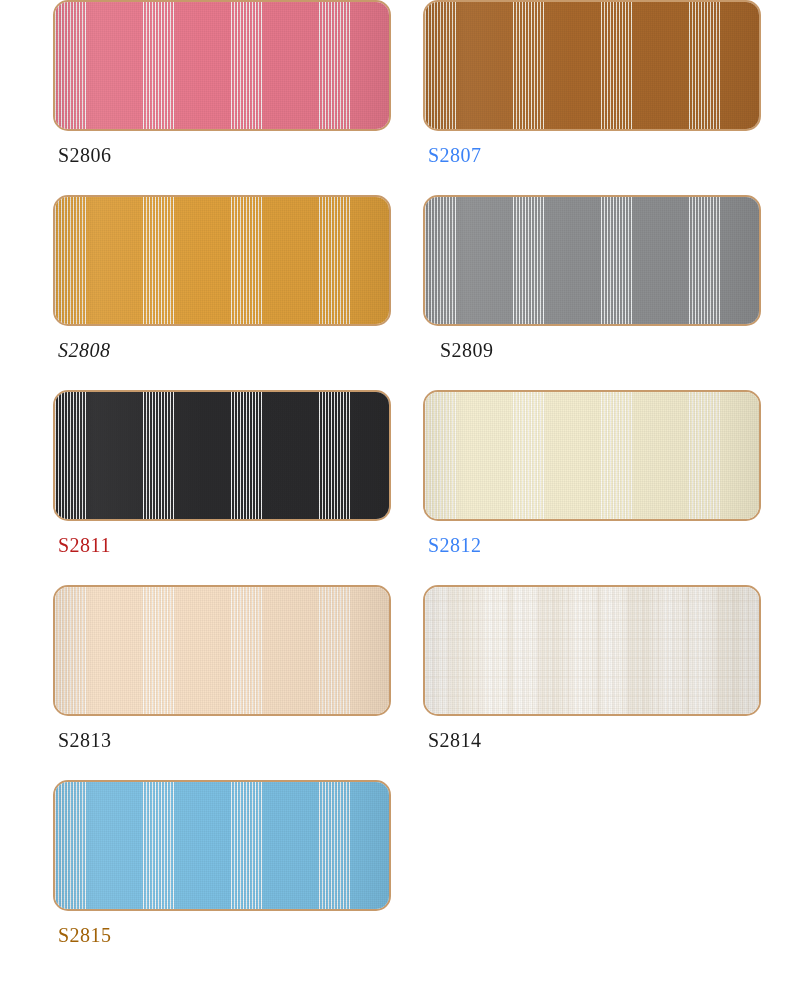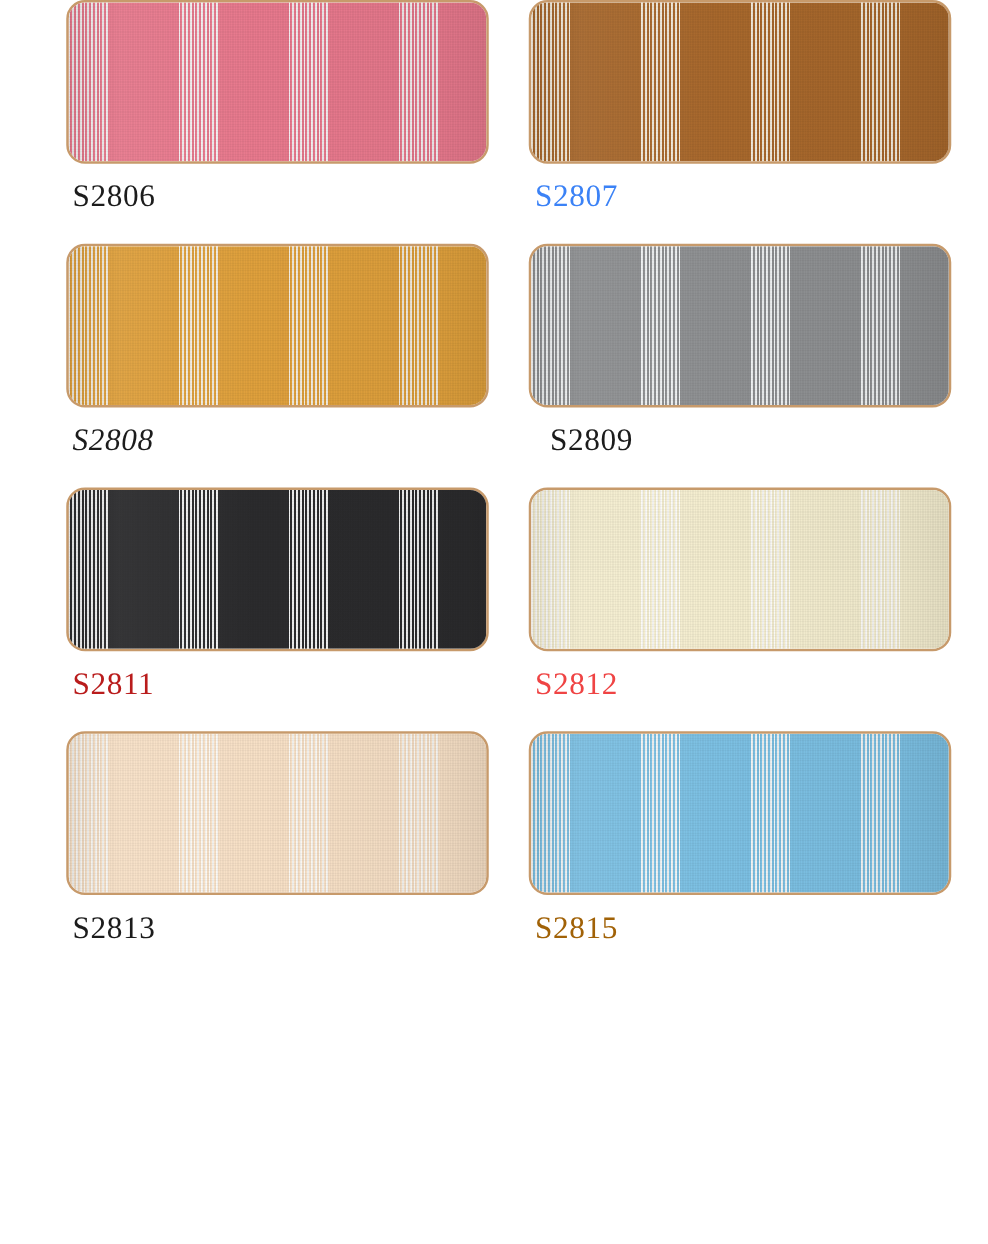--- a/index.html
+++ b/index.html
@@ -84,21 +84,21 @@
        rgba(255,255,255,0.05) 12%,
        rgba(255,255,255,0.00) 45%,
        rgba(0,0,0,0.03) 88%,
        rgba(0,0,0,0.07) 100%);
   }
 
   .swatch-label {
     position: absolute;
     left: 5px;
     top: 144px;
-    font-size: 25px;
+    font-size: 20px;
     color: #1c1c1c;
     letter-spacing: 0.5px;
     white-space: nowrap;
     text-align: right;
   }
 
   
   .tex-speckle {
     position: absolute;
     inset: 0;
@@ -169,29 +169,38 @@
           <div class="sheen"></div>
         </div>
         <div class="swatch-label" style="color: #b91c1c;">S2811</div>
       </div>
       <div class="swatch-cell">
         <div class="swatch-card" style="border-color: rgb(199, 154, 107);">
           <div class="swatch-fabric" style="background: repeating-linear-gradient(90deg, rgb(251, 250, 246) 0px, rgb(251, 250, 246) 0px, rgb(251, 250, 246) 1.4px, rgb(244, 237, 207) 1.4px, rgb(244, 237, 207) 3px, rgb(251, 250, 246) 3px, rgb(251, 250, 246) 4.4px, rgb(244, 237, 207) 4.4px, rgb(244, 237, 207) 6px, rgb(251, 250, 246) 6px, rgb(251, 250, 246) 7.4px, rgb(244, 237, 207) 7.4px, rgb(244, 237, 207) 9px, rgb(251, 250, 246) 9px, rgb(251, 250, 246) 10.4px, rgb(244, 237, 207) 10.4px, rgb(244, 237, 207) 12px, rgb(251, 250, 246) 12px, rgb(251, 250, 246) 13.4px, rgb(244, 237, 207) 13.4px, rgb(244, 237, 207) 15px, rgb(251, 250, 246) 15px, rgb(251, 250, 246) 16.4px, rgb(244, 237, 207) 16.4px, rgb(244, 237, 207) 18px, rgb(251, 250, 246) 18px, rgb(251, 250, 246) 19.4px, rgb(244, 237, 207) 19.4px, rgb(244, 237, 207) 21px, rgb(251, 250, 246) 21px, rgb(251, 250, 246) 22.4px, rgb(244, 237, 207) 22.4px, rgb(244, 237, 207) 24px, rgb(251, 250, 246) 24px, rgb(251, 250, 246) 25.4px, rgb(244, 237, 207) 25.4px, rgb(244, 237, 207) 27px, rgb(251, 250, 246) 27px, rgb(251, 250, 246) 28.4px, rgb(244, 237, 207) 28.4px, rgb(244, 237, 207) 30px, rgb(251, 250, 246) 30px, rgb(251, 250, 246) 31.4px, rgb(244, 237, 207) 31.4px, rgb(244, 237, 207) 33px, rgb(244, 237, 207) 33px, rgb(244, 237, 207) 88px);"></div>
           <div class="weave"></div>
           <div class="sheen"></div>
         </div>
-        <div class="swatch-label" style="color: #ef4444;">S2812</div>
+        <div class="swatch-label" style="color: #3b82f6;">S2812</div>
       </div>
       <div class="swatch-cell">
         <div class="swatch-card" style="border-color: rgb(199, 154, 107);">
           <div class="swatch-fabric" style="background: repeating-linear-gradient(90deg, rgb(251, 248, 243) 0px, rgb(251, 248, 243) 0px, rgb(251, 248, 243) 1.4px, rgb(247, 224, 198) 1.4px, rgb(247, 224, 198) 3px, rgb(251, 248, 243) 3px, rgb(251, 248, 243) 4.4px, rgb(247, 224, 198) 4.4px, rgb(247, 224, 198) 6px, rgb(251, 248, 243) 6px, rgb(251, 248, 243) 7.4px, rgb(247, 224, 198) 7.4px, rgb(247, 224, 198) 9px, rgb(251, 248, 243) 9px, rgb(251, 248, 243) 10.4px, rgb(247, 224, 198) 10.4px, rgb(247, 224, 198) 12px, rgb(251, 248, 243) 12px, rgb(251, 248, 243) 13.4px, rgb(247, 224, 198) 13.4px, rgb(247, 224, 198) 15px, rgb(251, 248, 243) 15px, rgb(251, 248, 243) 16.4px, rgb(247, 224, 198) 16.4px, rgb(247, 224, 198) 18px, rgb(251, 248, 243) 18px, rgb(251, 248, 243) 19.4px, rgb(247, 224, 198) 19.4px, rgb(247, 224, 198) 21px, rgb(251, 248, 243) 21px, rgb(251, 248, 243) 22.4px, rgb(247, 224, 198) 22.4px, rgb(247, 224, 198) 24px, rgb(251, 248, 243) 24px, rgb(251, 248, 243) 25.4px, rgb(247, 224, 198) 25.4px, rgb(247, 224, 198) 27px, rgb(251, 248, 243) 27px, rgb(251, 248, 243) 28.4px, rgb(247, 224, 198) 28.4px, rgb(247, 224, 198) 30px, rgb(251, 248, 243) 30px, rgb(251, 248, 243) 31.4px, rgb(247, 224, 198) 31.4px, rgb(247, 224, 198) 33px, rgb(247, 224, 198) 33px, rgb(247, 224, 198) 88px);"></div>
           <div class="weave"></div>
           <div class="sheen"></div>
         </div>
         <div class="swatch-label" style="color: rgb(28, 28, 28);">S2813</div>
+      </div>
+      <div class="swatch-cell">
+        <div class="swatch-card" style="border-color: rgb(199, 154, 107);">
+          <div class="swatch-fabric" style="background: repeating-linear-gradient(90deg, rgb(250, 248, 244) 0px, rgb(250, 248, 244) 18.15px, rgb(243, 239, 231) 29.7px, rgb(243, 239, 231) 48.4px, rgb(250, 248, 244) 63.36px, rgb(250, 248, 244) 77.44px, rgb(243, 239, 231) 88px);"></div>
+          <div class="weave"></div>
+          <div class="tex-speckle"></div>
+          <div class="sheen"></div>
+        </div>
+        <div class="swatch-label" style="color: rgb(28, 28, 28);">S2814</div>
       </div>
       <div class="swatch-cell">
         <div class="swatch-card" style="border-color: rgb(199, 154, 107);">
           <div class="swatch-fabric" style="background: repeating-linear-gradient(90deg, rgb(240, 244, 245) 0px, rgb(240, 244, 245) 0px, rgb(240, 244, 245) 1.4px, rgb(124, 192, 227) 1.4px, rgb(124, 192, 227) 3px, rgb(240, 244, 245) 3px, rgb(240, 244, 245) 4.4px, rgb(124, 192, 227) 4.4px, rgb(124, 192, 227) 6px, rgb(240, 244, 245) 6px, rgb(240, 244, 245) 7.4px, rgb(124, 192, 227) 7.4px, rgb(124, 192, 227) 9px, rgb(240, 244, 245) 9px, rgb(240, 244, 245) 10.4px, rgb(124, 192, 227) 10.4px, rgb(124, 192, 227) 12px, rgb(240, 244, 245) 12px, rgb(240, 244, 245) 13.4px, rgb(124, 192, 227) 13.4px, rgb(124, 192, 227) 15px, rgb(240, 244, 245) 15px, rgb(240, 244, 245) 16.4px, rgb(124, 192, 227) 16.4px, rgb(124, 192, 227) 18px, rgb(240, 244, 245) 18px, rgb(240, 244, 245) 19.4px, rgb(124, 192, 227) 19.4px, rgb(124, 192, 227) 21px, rgb(240, 244, 245) 21px, rgb(240, 244, 245) 22.4px, rgb(124, 192, 227) 22.4px, rgb(124, 192, 227) 24px, rgb(240, 244, 245) 24px, rgb(240, 244, 245) 25.4px, rgb(124, 192, 227) 25.4px, rgb(124, 192, 227) 27px, rgb(240, 244, 245) 27px, rgb(240, 244, 245) 28.4px, rgb(124, 192, 227) 28.4px, rgb(124, 192, 227) 30px, rgb(240, 244, 245) 30px, rgb(240, 244, 245) 31.4px, rgb(124, 192, 227) 31.4px, rgb(124, 192, 227) 33px, rgb(124, 192, 227) 33px, rgb(124, 192, 227) 88px);"></div>
           <div class="weave"></div>
           <div class="sheen"></div>
         </div>
         <div class="swatch-label" style="color: #a16207;">S2815</div>
       </div>
     </div>

